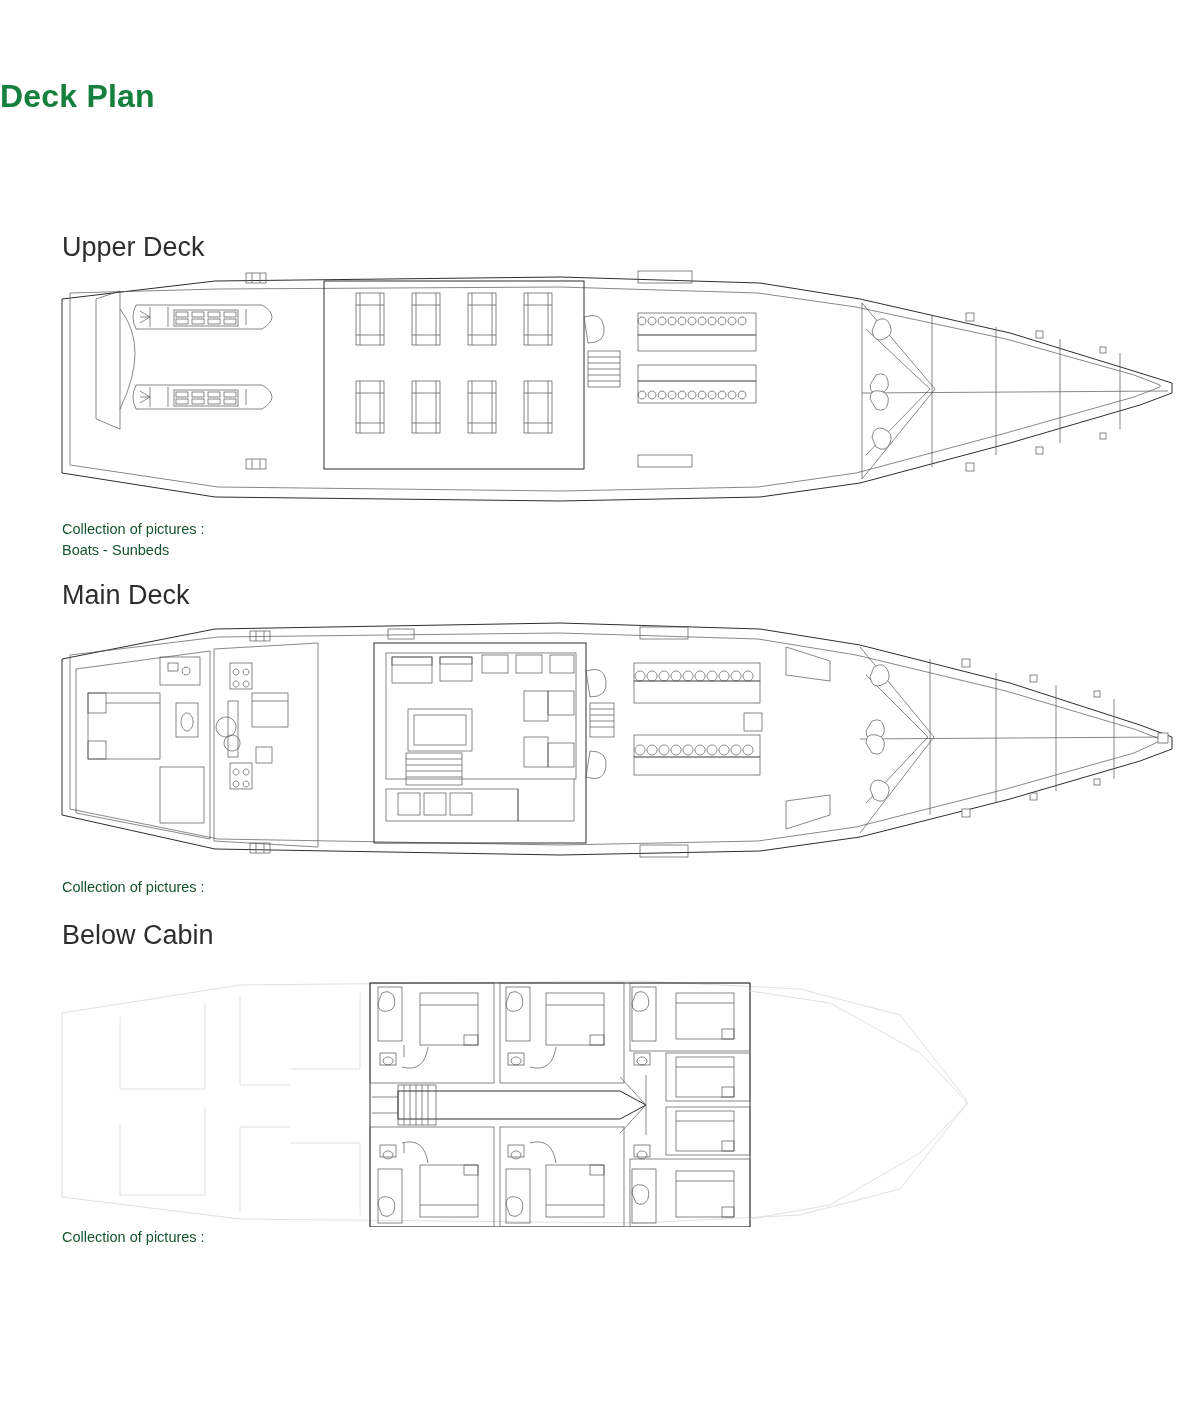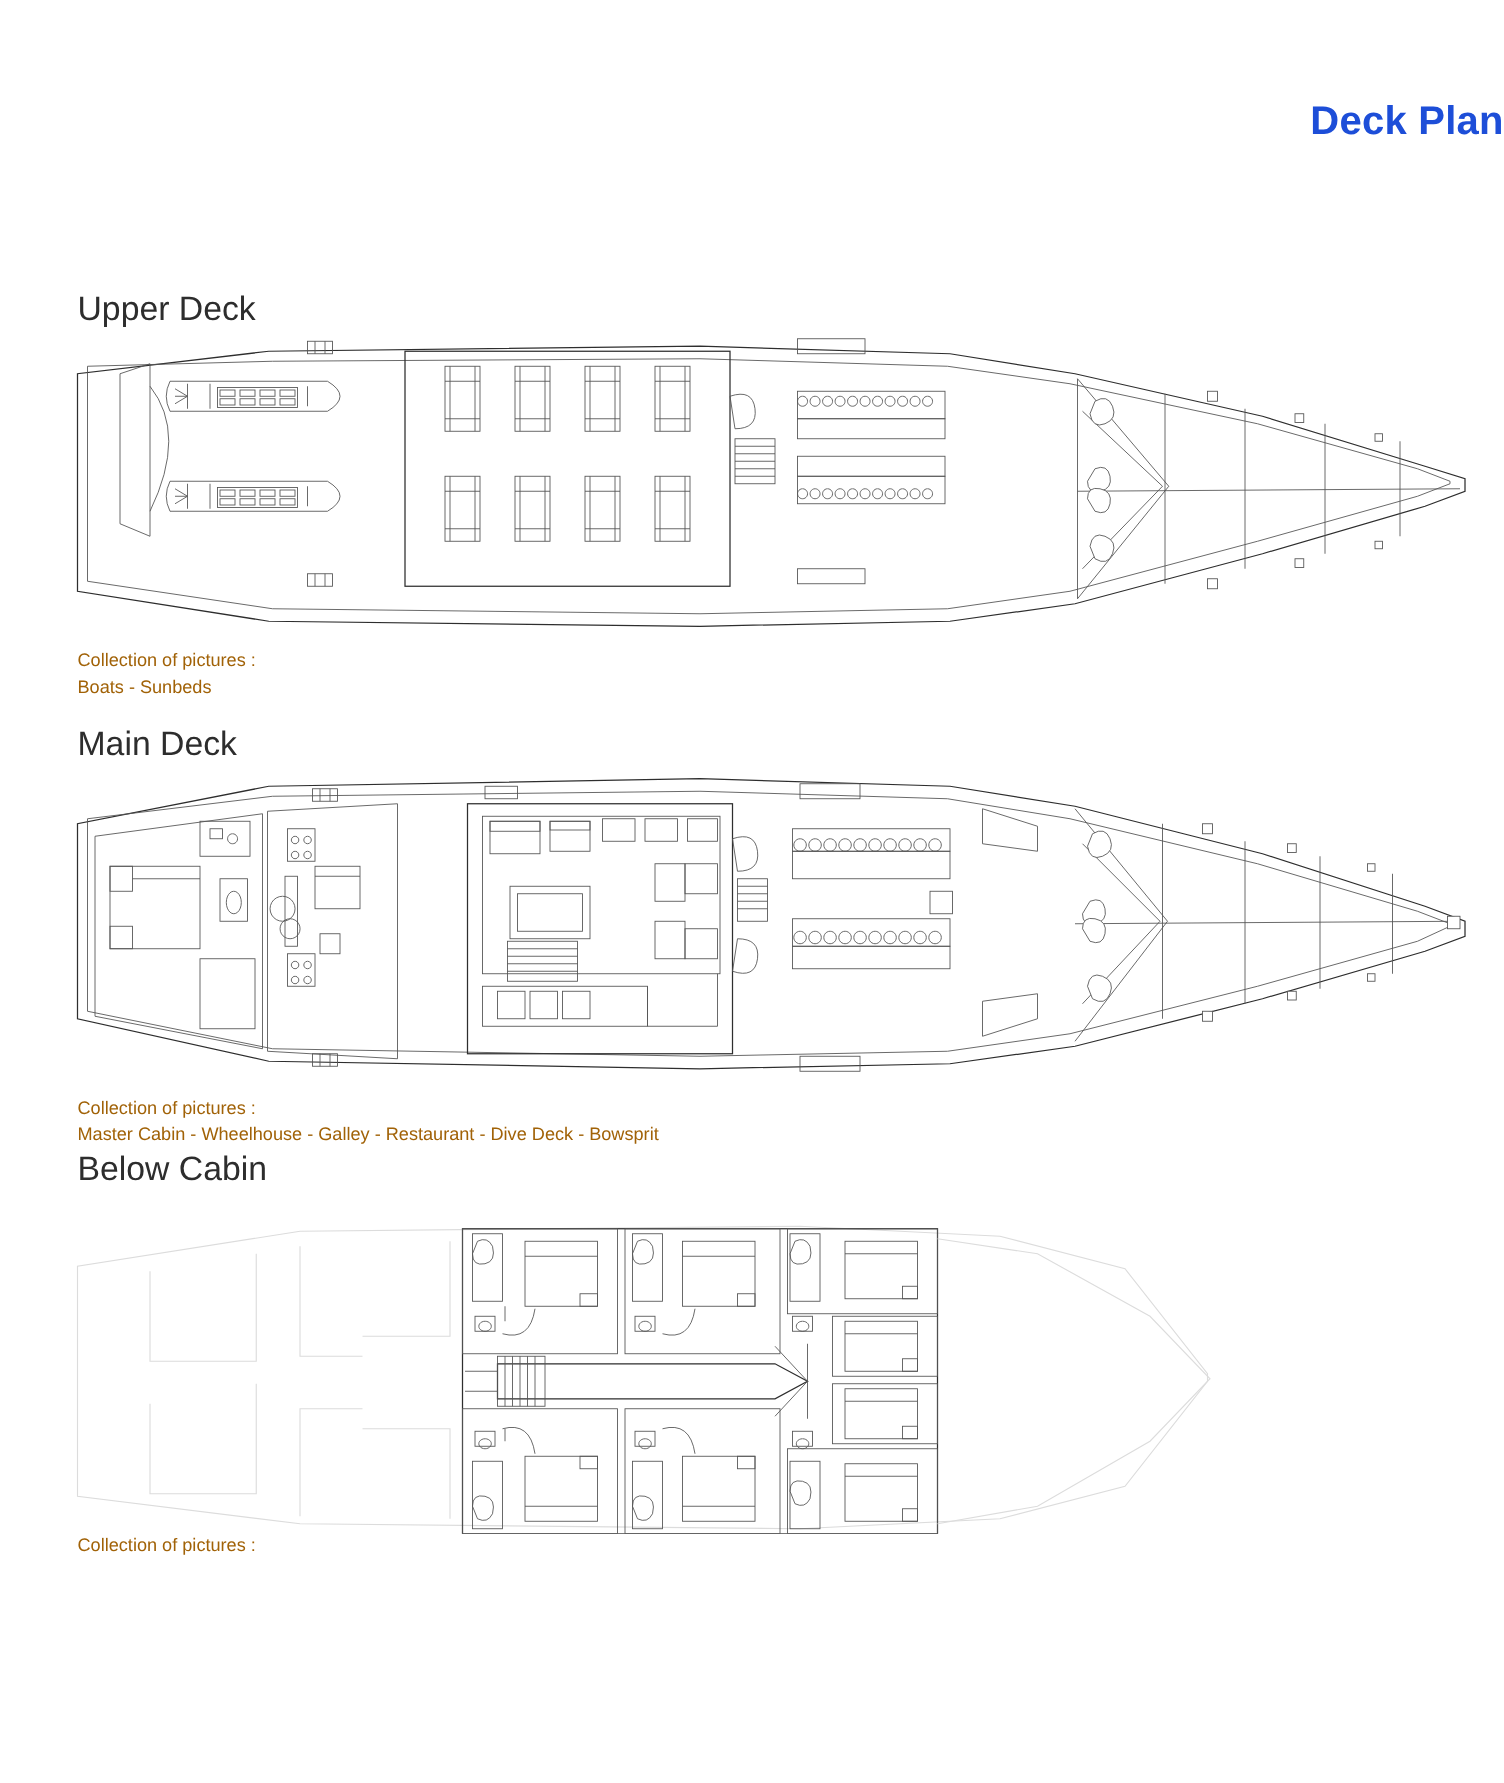--- a/index.html
+++ b/index.html
@@ -9,44 +9,43 @@
   }
   body {
     width: 1203px;
     height: 1426px;
     font-family: "Liberation Sans", sans-serif;
     color: #3c3c3c;
     position: relative;
     overflow: hidden;
   }
   #page-title {
-    text-align: right;
+    text-align: left;
     font-size: 32px;
     font-weight: bold;
-    color: #1d4ed8;
+    color: #15803d;
     margin: 0;
     padding-top: 78px;
     letter-spacing: 0.2px;
-    padding-left: 41px;
   }
   .deck-section {
     position: absolute;
     left: 0;
     width: 1203px;
   }
   .deck-heading {
     font-size: 27px;
     font-weight: normal;
     color: #2d2d2d;
     margin: 0 0 6px 62px;
   }
   .caption {
     font-size: 14.5px;
     line-height: 1.45;
-    color: #a16207;
+    color: #14532d;
     margin-left: 62px;
   }
   .caption .cap-line2 { display: block; }
   .plan-wrap {
     position: relative;
     width: 1203px;
   }
   svg.plan {
     display: block;
   }
@@ -301,21 +300,20 @@
       <rect class="ln-thin" x="640" y="228" width="48" height="12"></rect>
       <rect class="ln-thin" x="250" y="14" width="20" height="10"></rect>
       <rect class="ln-thin" x="250" y="226" width="20" height="10"></rect>
       <path class="ln-thin" d="M256,14 L256,24 M264,14 L264,24 M256,226 L256,236 M264,226 L264,236"></path>
       <rect class="ln-thin" x="388" y="12" width="26" height="10"></rect>
     </svg>
   </div>
 
   <div class="caption">
     <span>Collection of pictures :</span>
-    <span class="cap-line2">Master Cabin - Wheelhouse - Galley - Restaurant - Dive Deck - Bowsprit</span>
   </div>
 </section>
 
 <section class="deck-section" style="top:920px;">
   <h2 class="deck-heading">Below Cabin</h2>
 
   <div class="plan-wrap">
     <svg class="plan" width="1203" height="270" viewBox="0 0 1203 270">
 
       <path class="ln-ghost" d="M62,56 L62,240 L240,262 L640,266 L800,258 L900,232 L966,148 L966,142 L900,58 L800,32 L640,24 L240,28 Z"></path>

